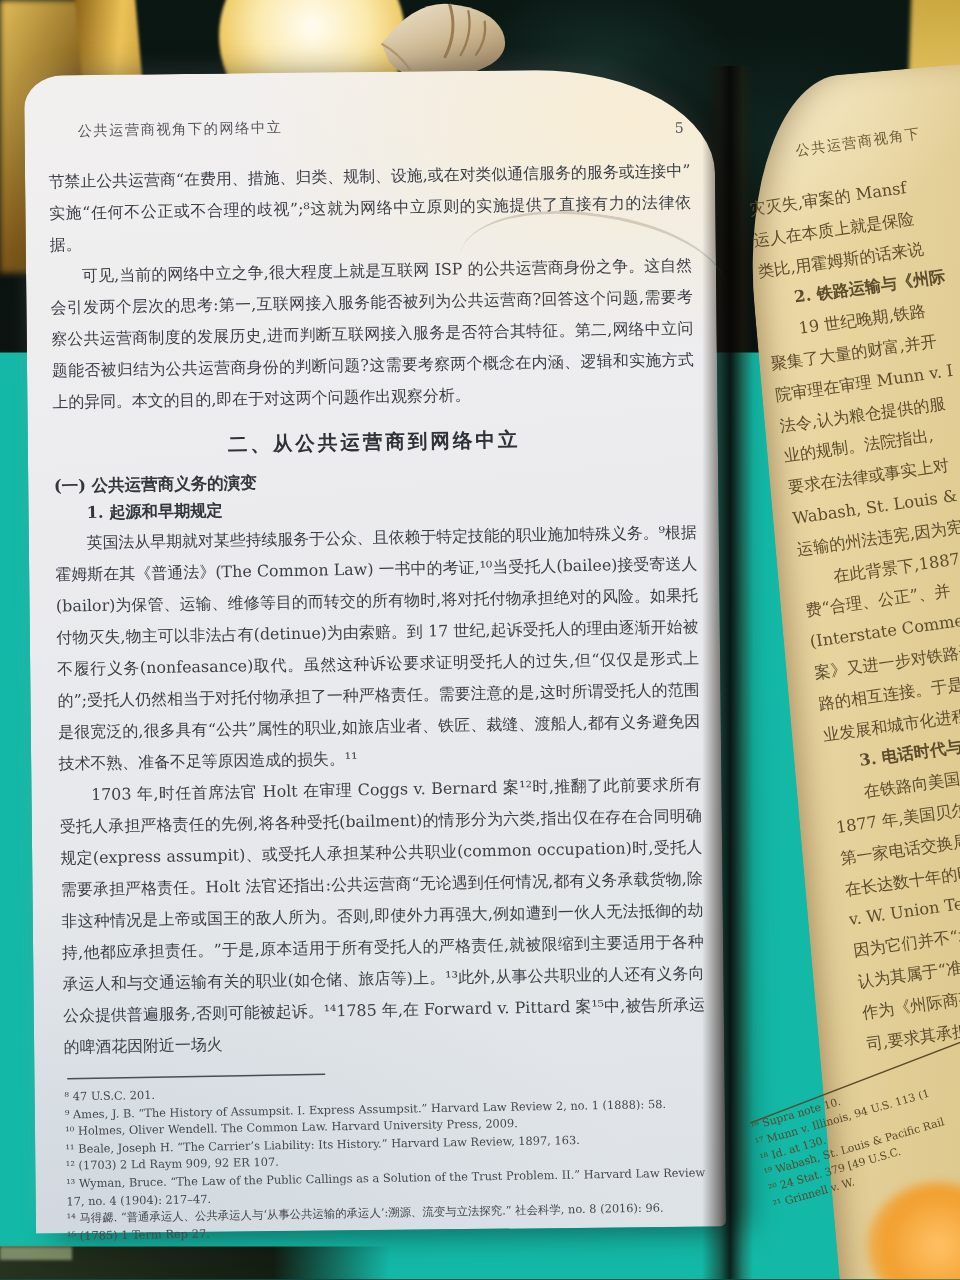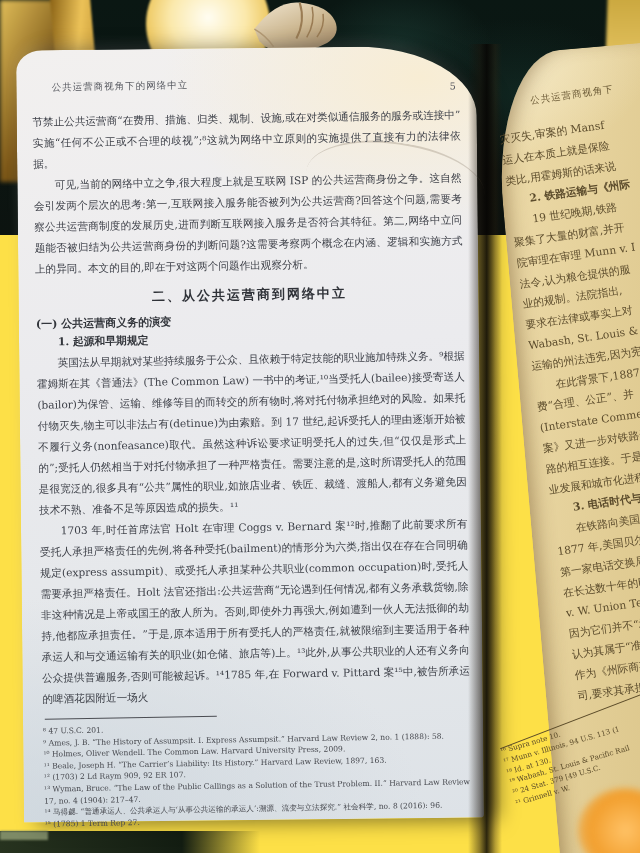--- a/index.html
+++ b/index.html
@@ -1,17 +1,17 @@
 <!DOCTYPE html>
 <html lang="zh"><head>
 <meta charset="utf-8">
 <style>
   html,body{margin:0;padding:0;background:#000;}
   .scene{position:relative;width:640px;height:853px;overflow:hidden;
-    background:#fde047;font-family:"DejaVu Serif","Liberation Serif",serif;}
+    background:#14b8a6;font-family:"DejaVu Serif","Liberation Serif",serif;}
 
   
   .bg-top{position:absolute;left:0;top:0;width:640px;height:235px;
     background:
       radial-gradient(130px 85px at 400px 45px, rgba(45,95,85,.35), transparent 70%),
       radial-gradient(170px 110px at 520px 95px, rgba(30,75,66,.30), transparent 70%),
       radial-gradient(90px 60px at 320px 120px, rgba(25,60,55,.25), transparent 70%),
       linear-gradient(#0a1713,#0c1310);}
   .gold-glass{position:absolute;left:0;top:0;width:74px;height:182px;
     background:linear-gradient(115deg, rgba(236,198,92,.95), rgba(150,102,24,.8) 55%, rgba(66,44,12,.65));

